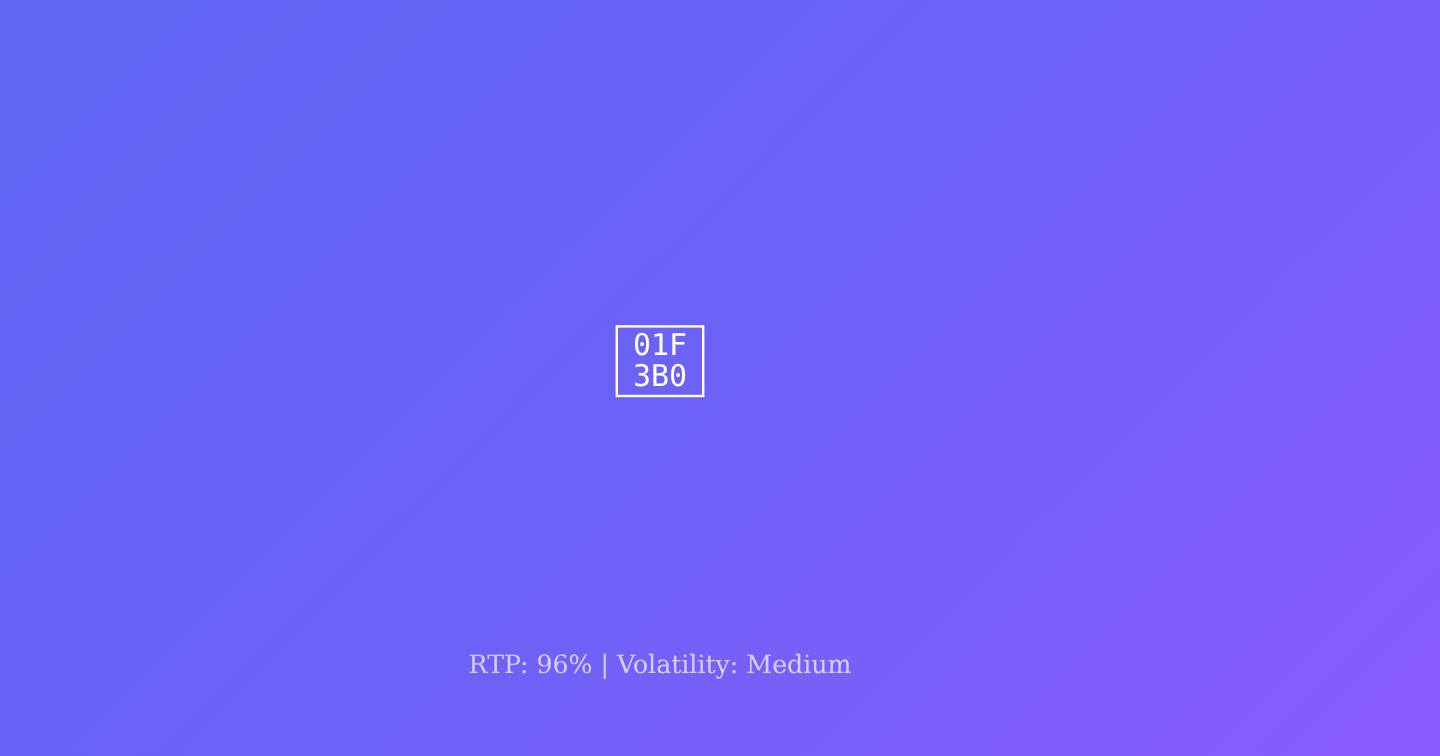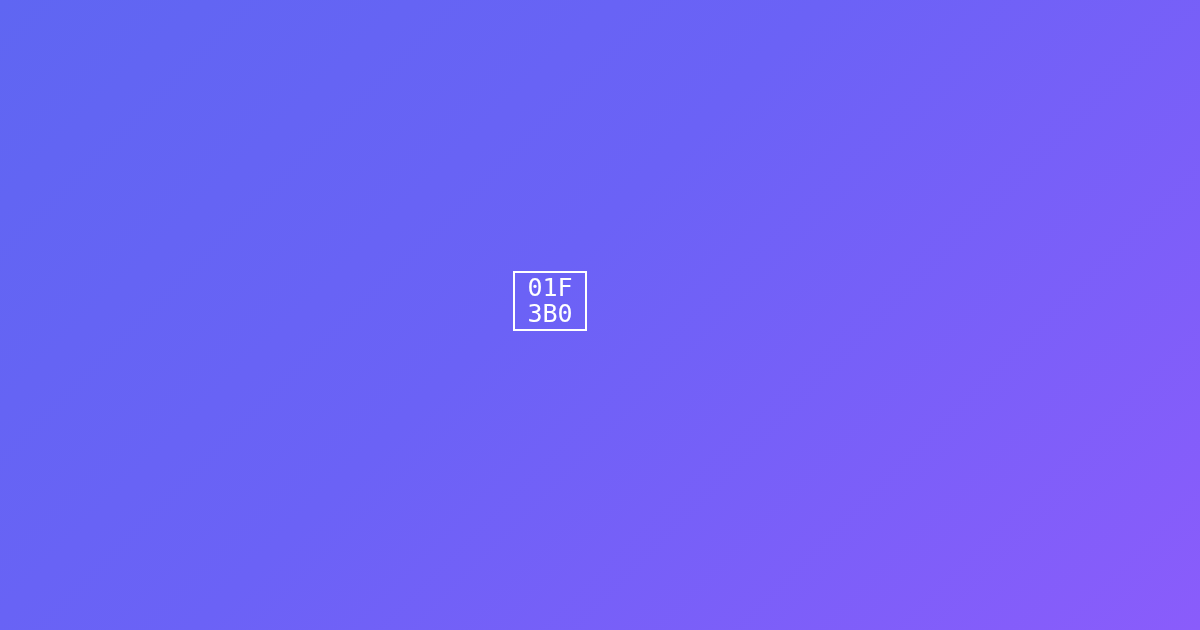--- a/index.html
+++ b/index.html
@@ -113,14 +113,15 @@
         <span>01F</span>
         <span>3B0</span>
       </span>
 
 
     </div>
 
 
   </div>
 
+  <div class="game-meta">RTP: 96% | Volatility: Medium</div>
 
 </div>
 
 </body></html>

